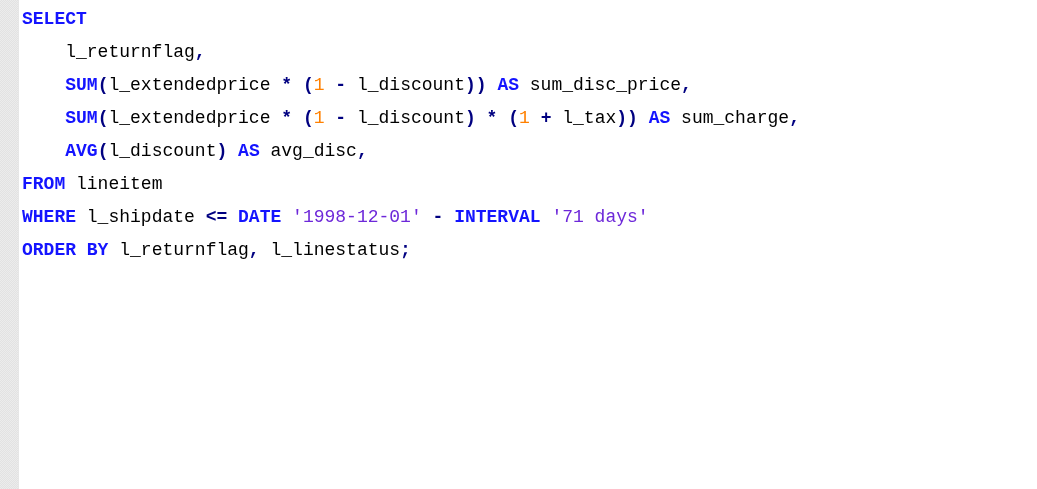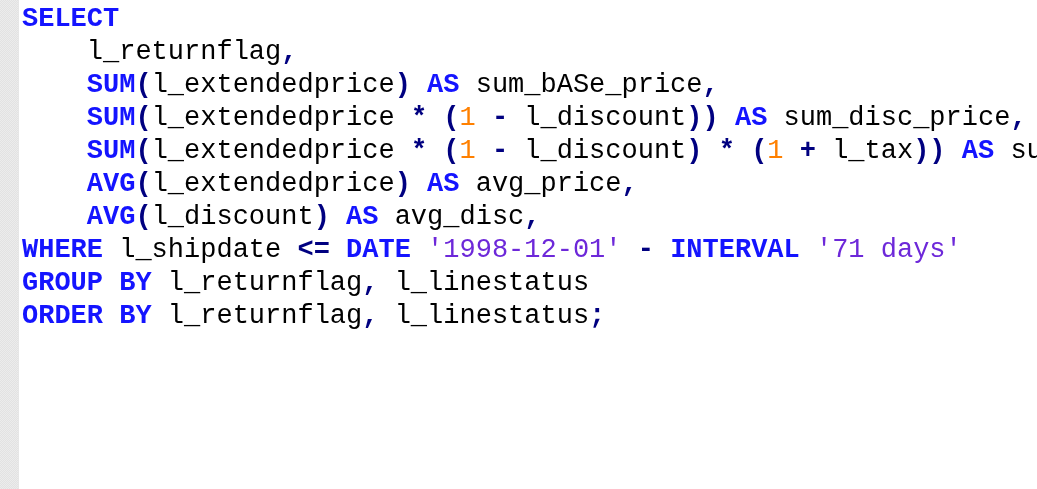--- a/index.html
+++ b/index.html
@@ -13,36 +13,34 @@
     background-color: #ececec;
     background-image:
       linear-gradient(45deg, #e2e2e2 25%, transparent 25%, transparent 75%, #e2e2e2 75%),
       linear-gradient(45deg, #e2e2e2 25%, transparent 25%, transparent 75%, #e2e2e2 75%);
     background-size: 2px 2px; background-position: 0 0, 1px 1px;
     border-right: 1px solid #e6e6e6;
   }
   .editor { position: absolute; left: 22px; top: 3px; right: 0; }
   .line {
     height: 33px; line-height: 33px; white-space: pre;
-    font-size: 27px; color: #000000; letter-spacing: 0;
+    font-size: 18px; color: #000000; letter-spacing: 0;
   }
   .kw { color: #1414ff; font-weight: bold; font-family: "Liberation Mono", monospace; }
   .op { color: #000080; font-weight: bold; }
   .num { color: #ff8000; }
   .str { color: #6d28d9; }
   .id { color: #000000; }
 </style>
 </head>
 <body>
 
 <div class="gutter"></div>
 <div class="editor" id="editor">
     <div class="line"><span class="kw">SELECT</span></div>
     <div class="line"><span class="id">    l_returnflag</span><span class="op">,</span></div>
-    <div class="line"><span class="id">    </span><span class="kw">SUM</span><span class="op">(</span><span class="id">l_extendedprice</span><span class="op">)</span><span class="id"> </span><span class="kw">AS</span><span class="id"> sum_bASe_price</span><span class="op">,</span></div>
     <div class="line"><span class="id">    </span><span class="kw">SUM</span><span class="op">(</span><span class="id">l_extendedprice </span><span class="op">*</span><span class="id"> </span><span class="op">(</span><span class="num">1</span><span class="id"> </span><span class="op">-</span><span class="id"> l_discount</span><span class="op">))</span><span class="id"> </span><span class="kw">AS</span><span class="id"> sum_disc_price</span><span class="op">,</span></div>
     <div class="line"><span class="id">    </span><span class="kw">SUM</span><span class="op">(</span><span class="id">l_extendedprice </span><span class="op">*</span><span class="id"> </span><span class="op">(</span><span class="num">1</span><span class="id"> </span><span class="op">-</span><span class="id"> l_discount</span><span class="op">)</span><span class="id"> </span><span class="op">*</span><span class="id"> </span><span class="op">(</span><span class="num">1</span><span class="id"> </span><span class="op">+</span><span class="id"> l_tax</span><span class="op">))</span><span class="id"> </span><span class="kw">AS</span><span class="id"> sum_charge</span><span class="op">,</span></div>
-    <div class="line"><span class="id">    </span><span class="kw">AVG</span><span class="op">(</span><span class="id">l_extendedprice</span><span class="op">)</span><span class="id"> </span><span class="kw">AS</span><span class="id"> avg_price</span><span class="op">,</span></div>
     <div class="line"><span class="id">    </span><span class="kw">AVG</span><span class="op">(</span><span class="id">l_discount</span><span class="op">)</span><span class="id"> </span><span class="kw">AS</span><span class="id"> avg_disc</span><span class="op">,</span></div>
+    <div class="line"><span class="kw">FROM</span><span class="id"> lineitem</span></div>
     <div class="line"><span class="kw">WHERE</span><span class="id"> l_shipdate </span><span class="op">&lt;=</span><span class="id"> </span><span class="kw">DATE</span><span class="id"> </span><span class="str">'1998-12-01'</span><span class="id"> </span><span class="op">-</span><span class="id"> </span><span class="kw">INTERVAL</span><span class="id"> </span><span class="str">'71 days'</span></div>
-    <div class="line"><span class="kw">GROUP BY</span><span class="id"> l_returnflag</span><span class="op">,</span><span class="id"> l_linestatus</span></div>
     <div class="line"><span class="kw">ORDER BY</span><span class="id"> l_returnflag</span><span class="op">,</span><span class="id"> l_linestatus</span><span class="op">;</span></div>
   </div>
 
 </body></html>

